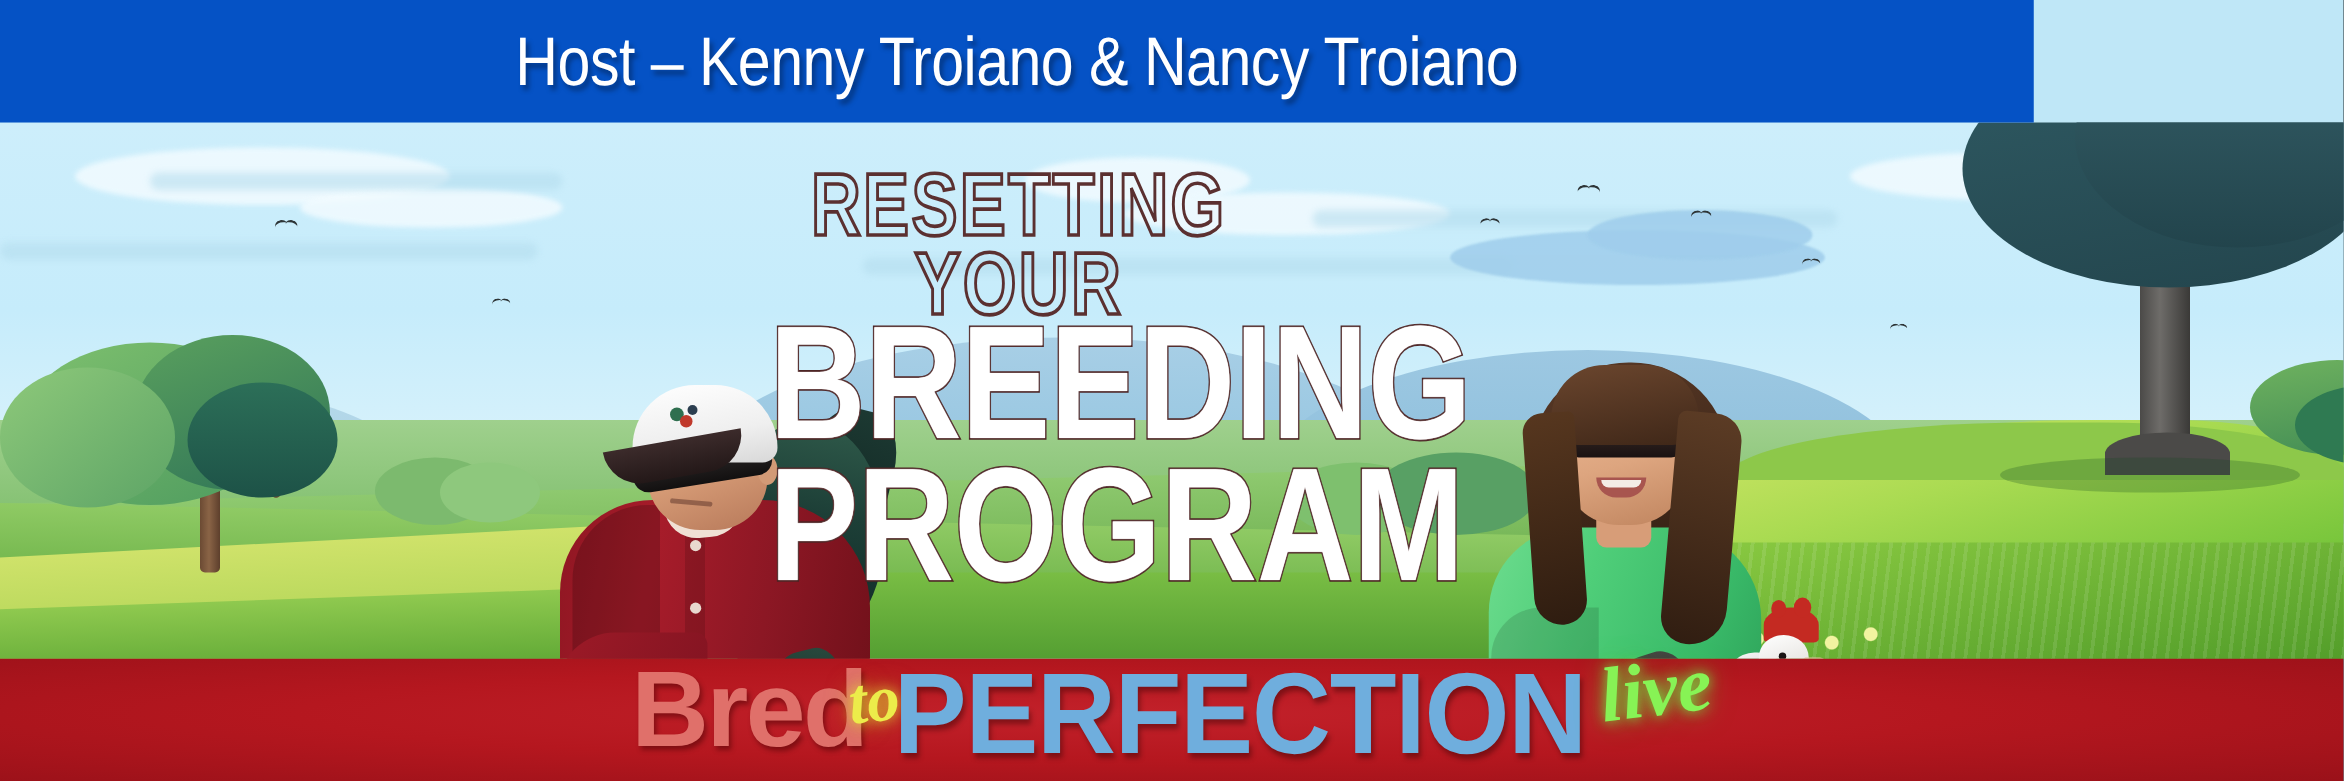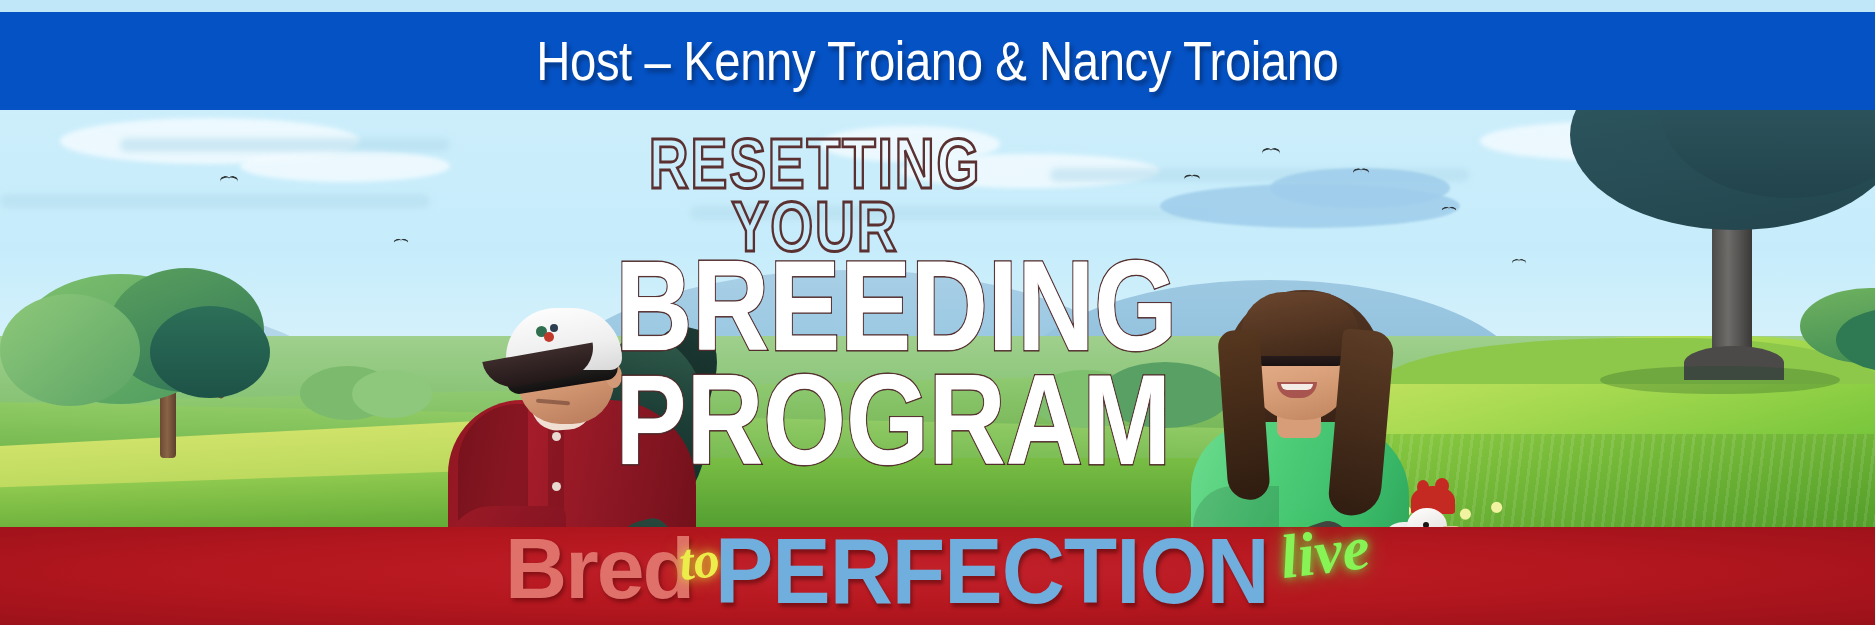--- a/index.html
+++ b/index.html
@@ -5,23 +5,23 @@
   html,body{margin:0;padding:0;background:#000;}
   body{font-family:"Liberation Sans",sans-serif;}
 
   .banner{
     position:relative;width:1875px;height:625px;overflow:hidden;
     background:#bfe7f7;
   }
 
   
   .topbar{
-    position:absolute;left:0;top:0;width:1875px;height:98px;
+    position:absolute;left:0;top:0;width:1627px;height:98px;
     background:#0552c5;z-index:60;
-    display:flex;align-items:center;justify-content:center;margin-top:12px;
+    display:flex;align-items:center;justify-content:center;
   }
   .topbar-text{
     color:#ffffff;font-size:55px;line-height:1;letter-spacing:-0.5px;
     font-weight:400;font-family:"Liberation Sans",sans-serif;
     transform:scaleX(.86);transform-origin:center;
     text-shadow:3px 4px 5px rgba(0,0,0,.35);
     white-space:nowrap;
   }
 
   

